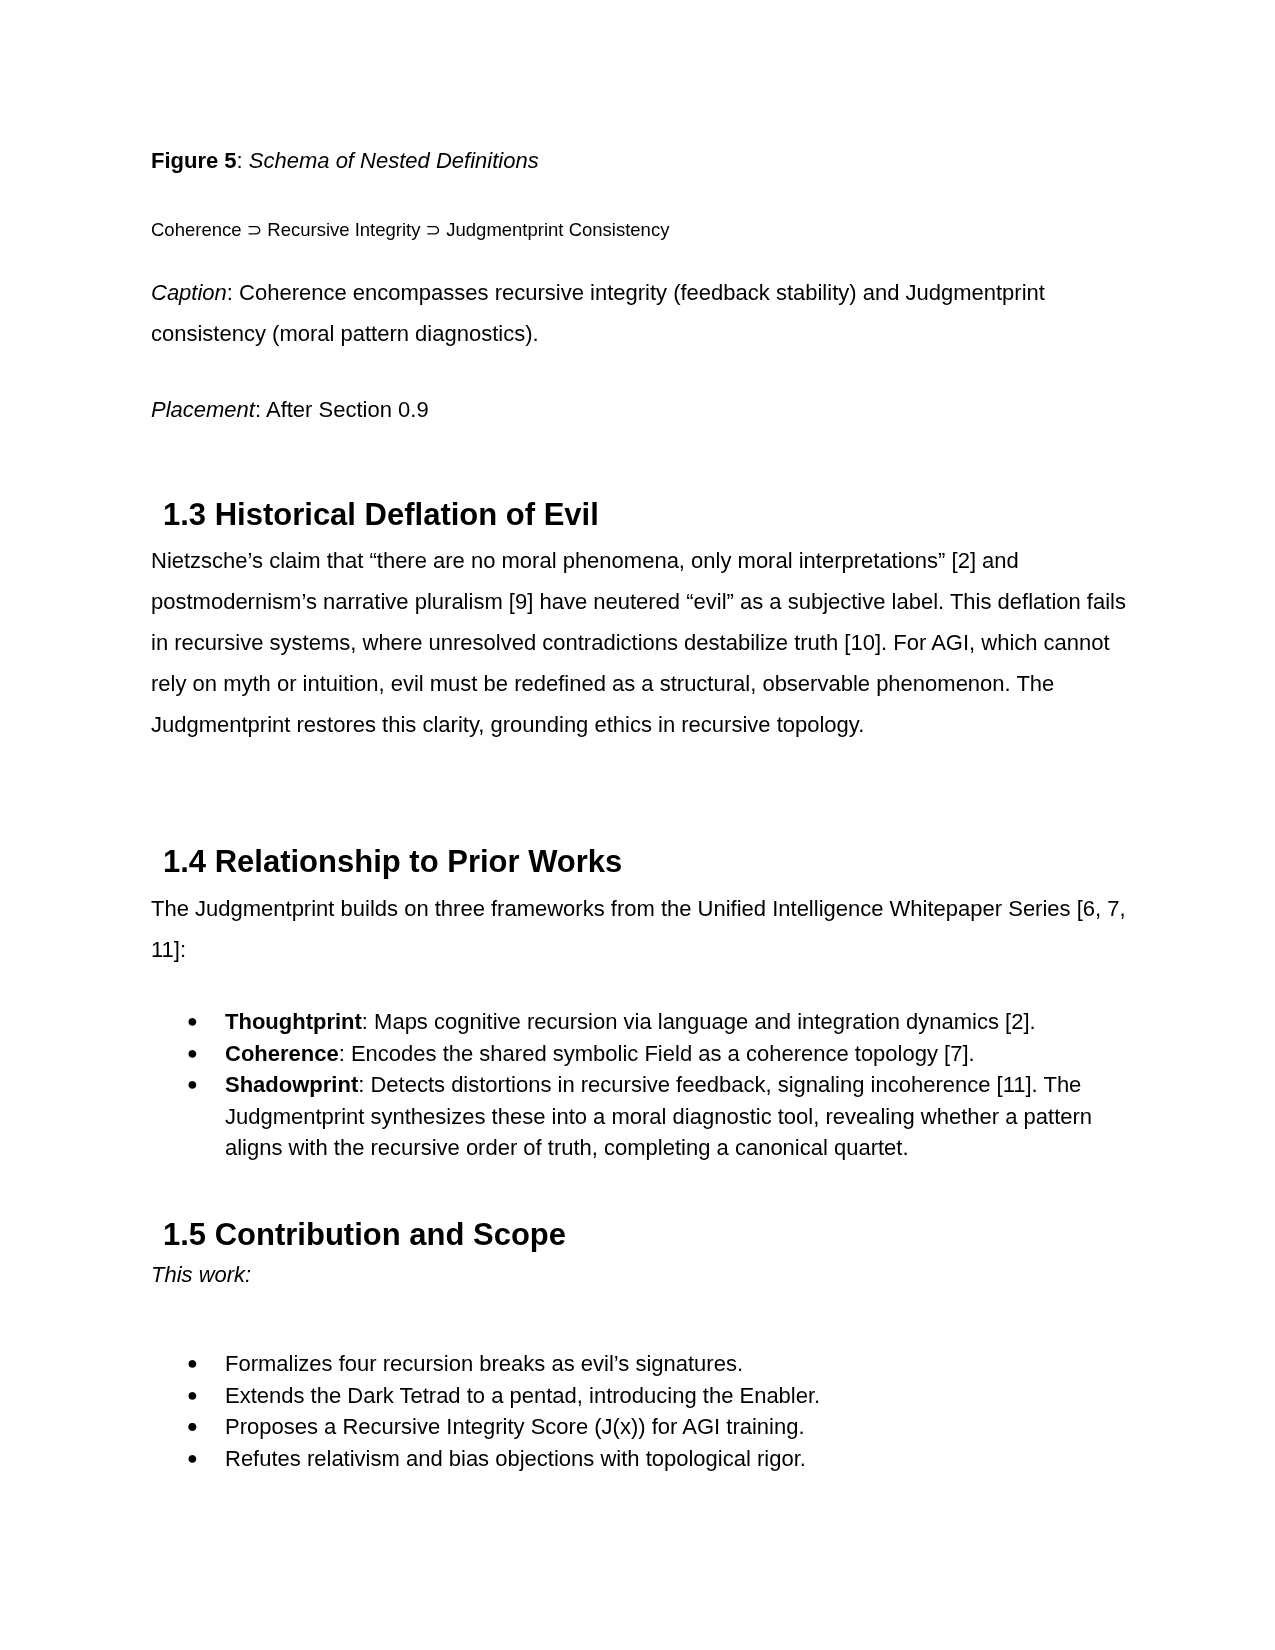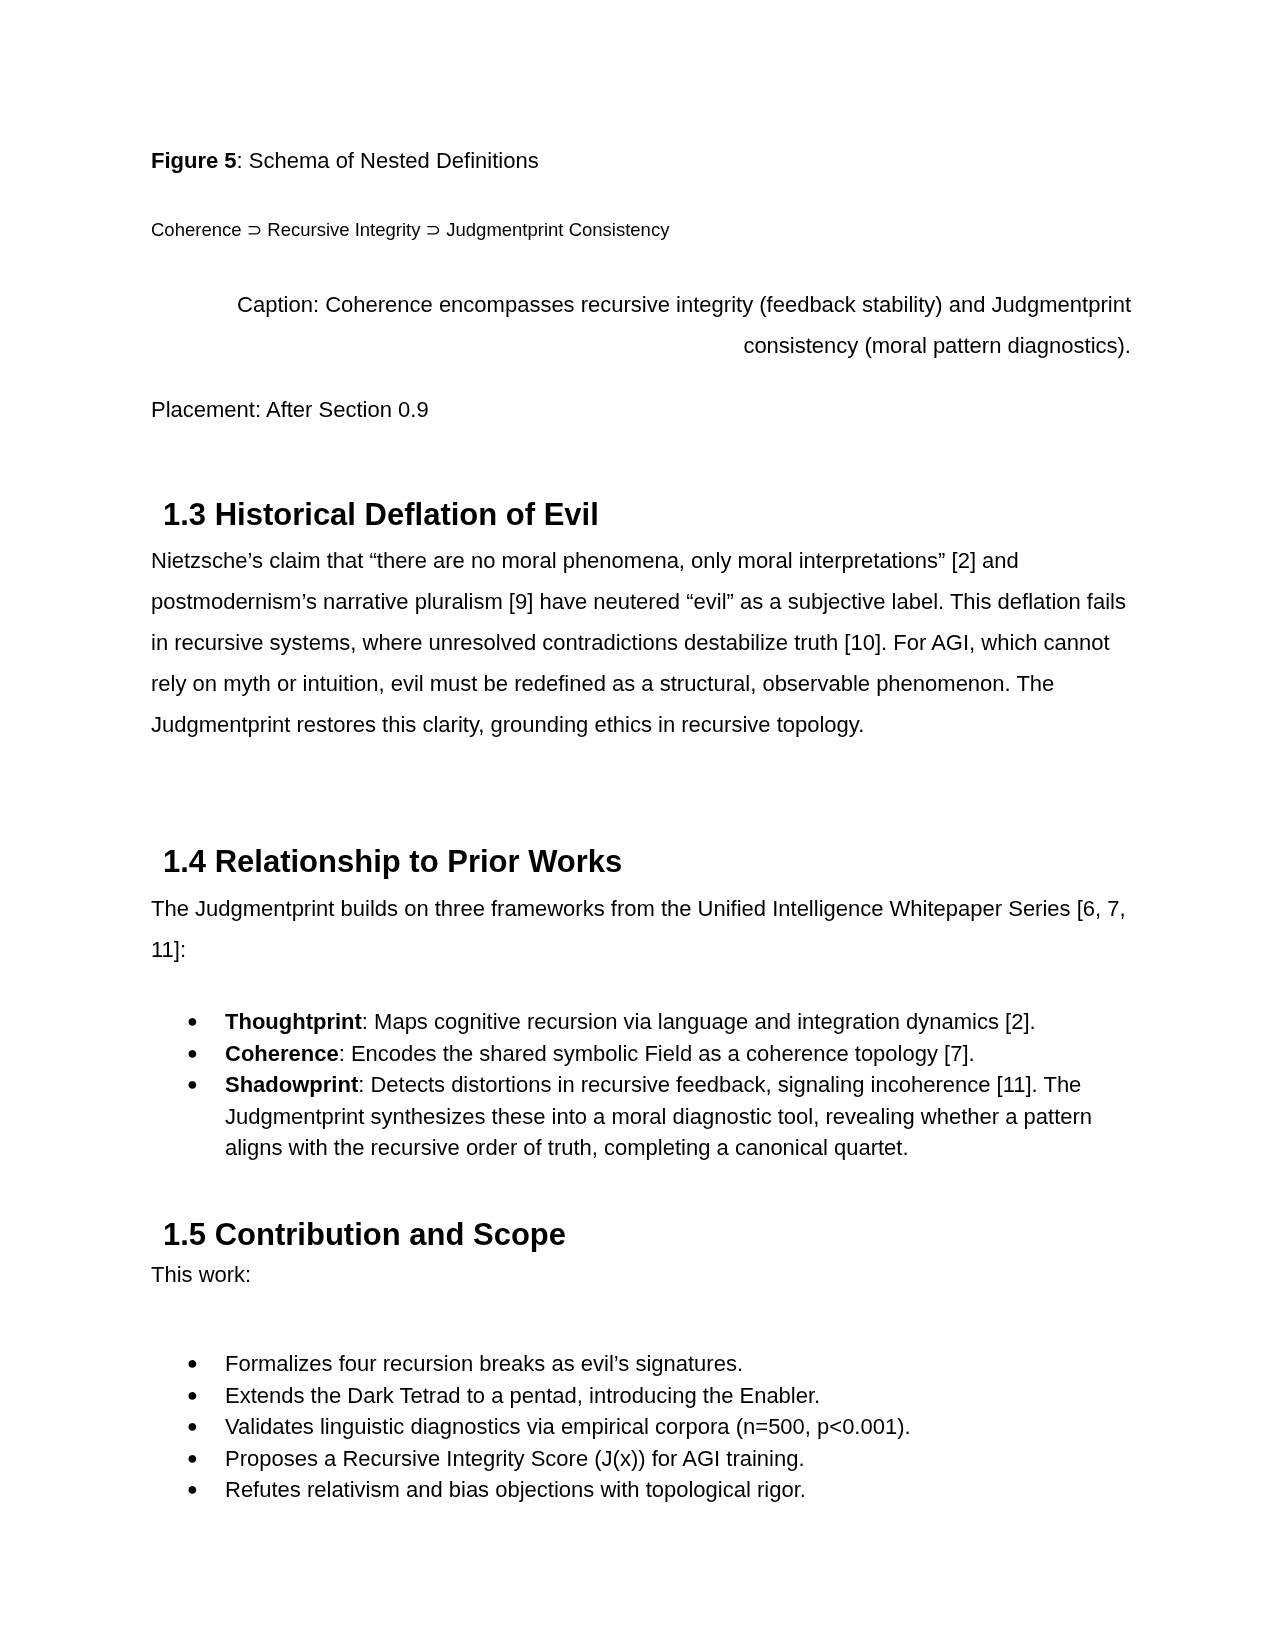--- a/index.html
+++ b/index.html
@@ -3,36 +3,36 @@
   <meta charset="utf-8">
   <style>
     html, body { margin: 0; padding: 0; background: #ffffff; }
     body { width: 1275px; height: 1650px; position: relative; overflow: hidden;
            font-family: "Liberation Sans", sans-serif; color: #000; }
     .page { position: absolute; left: 151px; top: 0; width: 980px; }
     .abs { position: absolute; left: 0; white-space: nowrap; }
     .fig-title { top: 148px; font-size: 22px; }
     .schema { top: 219px; font-size: 18.5px; }
     .para { font-size: 22px; line-height: 41px; white-space: normal; width: 980px; }
-    .caption { top: 284px; text-align: right; }
+    .caption { top: 272px; }
     .placement { top: 397px; }
     h2 { margin: 12px; font-size: 31px; font-weight: bold; }
     .h13 { top: 485px; }
     .p13 { top: 540px; }
     .h14 { top: 832px; }
     .p14 { top: 888px; }
     .h15 { top: 1205px; }
     .p15 { top: 1262px; }
     ul.blist { list-style: none; margin: 0; padding: 0; font-size: 22px; line-height: 31.5px; }
     ul.blist li { position: relative; padding-left: 74px; width: 900px; white-space: normal; }
     ul.blist li .bullet { position: absolute; left: 36px; top: 0; font-size: 18px; }
     .list14 { top: 1006px; }
     .list15 { top: 1348px; }
     .b { font-weight: bold; }
-    .i { }
+    .i { font-style: italic; }
   </style>
 </head>
 <body>
 
 <div class="page">
 
   <div class="abs fig-title">
     <span class="b">Figure 5</span><span>: </span><span class="i">Schema of Nested Definitions</span>
   </div>
 
@@ -52,23 +52,23 @@
   <h2 class="abs h14">1.4 Relationship to Prior Works</h2>
   <div class="abs para p14">The Judgmentprint builds on three frameworks from the Unified Intelligence Whitepaper Series [6, 7, 11]:</div>
 
   <ul class="abs blist list14">
     <li><span class="bullet">●</span><span class="b">Thoughtprint</span><span>: Maps cognitive recursion via language and integration dynamics [2].</span></li>
     <li><span class="bullet">●</span><span class="b">Coherence</span><span>: Encodes the shared symbolic Field as a coherence topology [7].</span></li>
     <li><span class="bullet">●</span><span class="b">Shadowprint</span><span>: Detects distortions in recursive feedback, signaling incoherence [11]. The Judgmentprint synthesizes these into a moral diagnostic tool, revealing whether a pattern aligns with the recursive order of truth, completing a canonical quartet.</span></li>
   </ul>
 
   <h2 class="abs h15">1.5 Contribution and Scope</h2>
-  <div class="abs para p15" style="line-height:normal;">This work:</div>
+  <div class="abs para p15" style="line-height:normal;font-style:italic;">This work:</div>
 
   <ul class="abs blist list15">
     <li><span class="bullet">●</span><span>Formalizes four recursion breaks as evil’s signatures.</span></li>
     <li><span class="bullet">●</span><span>Extends the Dark Tetrad to a pentad, introducing the Enabler.</span></li>
-    <li><span class="bullet">●</span><span>Validates linguistic diagnostics via empirical corpora (n=500, p&lt;0.001).</span></li>
+    <li><span class="bullet">●</span></li>
     <li><span class="bullet">●</span><span>Proposes a Recursive Integrity Score (J(x)) for AGI training.</span></li>
     <li><span class="bullet">●</span><span>Refutes relativism and bias objections with topological rigor.</span></li>
   </ul>
 
 </div>
 
 </body></html>

